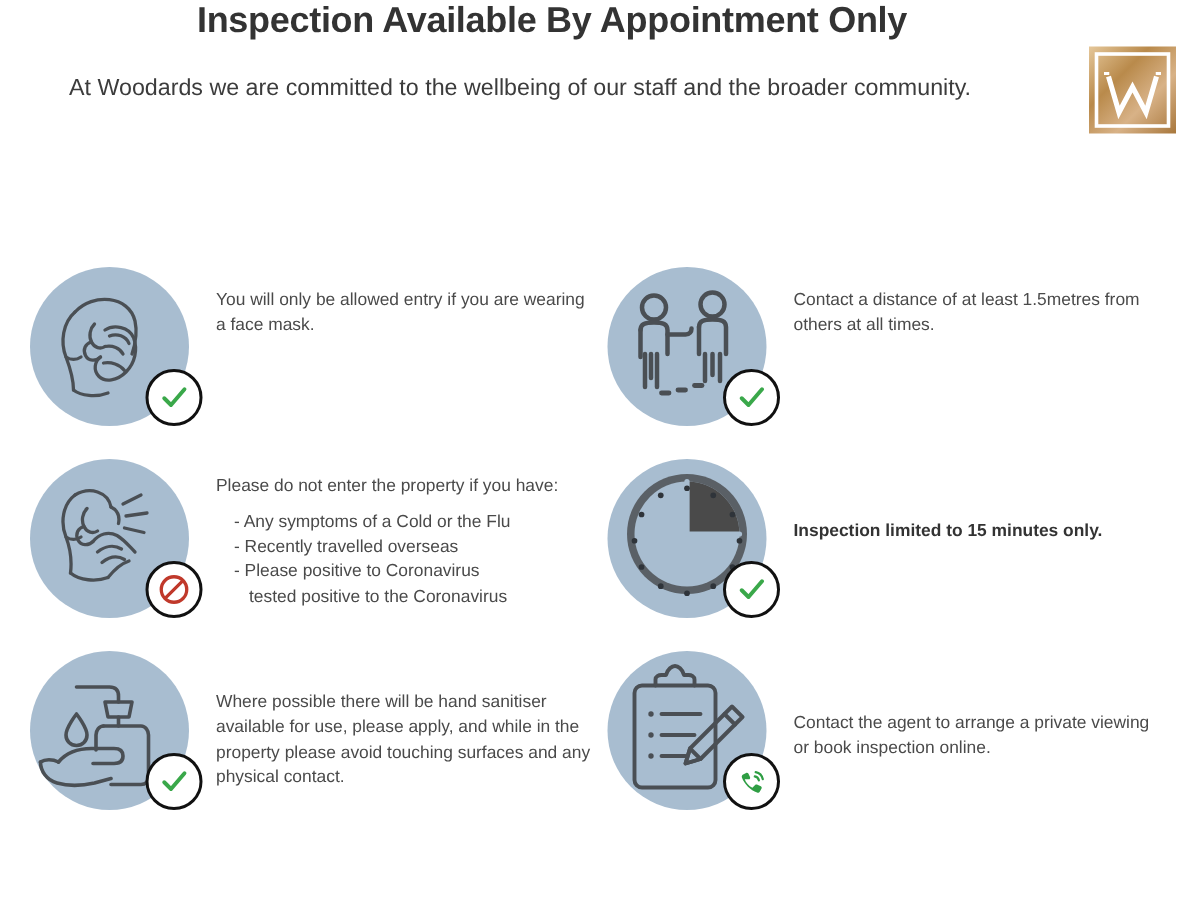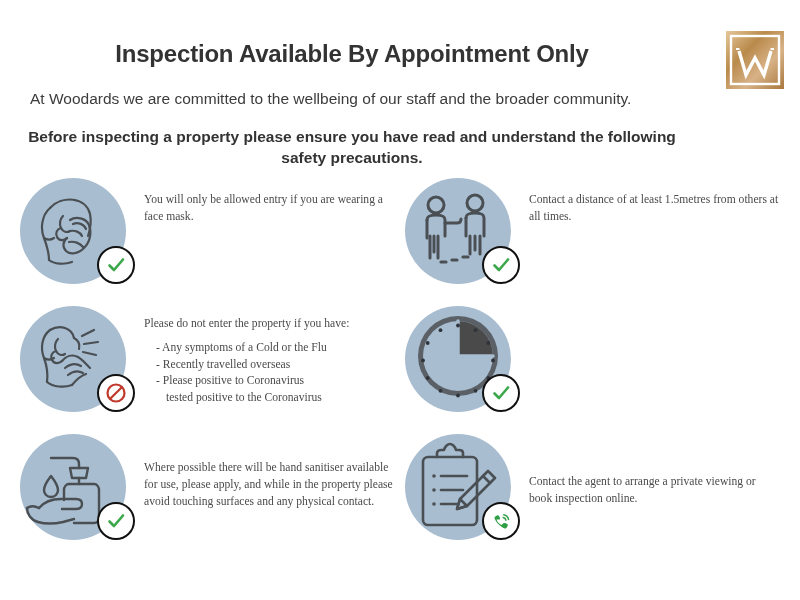--- a/index.html
+++ b/index.html
@@ -17,24 +17,23 @@
     width: 800px;
     height: 600px;
     background: #ffffff;
     overflow: hidden;
     box-sizing: border-box;
   }
 
   
   .header {
     position: absolute;
-    left: 0;
+    left: 16px;
     top: 0;
     width: 704px;
-    padding-top: 40px;
     box-sizing: border-box;
   }
   .title {
     text-align: center;
     font-size: 24px;
     font-weight: bold;
     color: #333333;
     letter-spacing: -0.2px;
     margin: 0 0 0 0;
     padding: 0 60px;
@@ -125,21 +124,20 @@
   }
   .badge svg { display: block; }
 
   .caption {
     font-size: 11.6px;
     line-height: 1.45;
     color: #4a4a4a;
     padding-left: 18px;
     padding-top: 26px;
     max-width: 250px;
-    font-family: Liberation Serif, serif;
   }
   .caption.bold {
     font-weight: bold;
     color: #333333;
   }
   .caption.tight { padding-top: 14px; }
   .caption.mid   { padding-top: 40px; }
   .caption.list  { padding-top: 10px; }
 
   .caption p { margin: 0; }
@@ -159,21 +157,20 @@
   }
 </style>
 </head>
 <body>
 
 <div id="poster">
 
   <div class="header">
     <h1 class="title">Inspection Available By Appointment Only</h1>
     <p class="subtitle">At Woodards we are committed to the wellbeing of our staff and the broader community.</p>
-    <p class="lead">Before inspecting a property please ensure you have read and understand the following safety precautions.</p>
   </div>
 
   <div class="logo">
     <svg width="62" height="62" viewBox="0 0 62 62">
       <defs>
         <linearGradient id="goldgrad" x1="0" y1="0" x2="1" y2="1">
           <stop offset="0%" stop-color="#e5c79a"></stop>
           <stop offset="35%" stop-color="#b98a4b"></stop>
           <stop offset="65%" stop-color="#d8b287"></stop>
           <stop offset="100%" stop-color="#a8773c"></stop>
@@ -327,20 +324,23 @@
               <circle cx="22.7" cy="37" r="1.9"></circle>
               <circle cx="35.5" cy="24.2" r="1.9"></circle>
             </g>
           </svg>
           <div class="badge">
             <svg width="22" height="22" viewBox="0 0 22 22">
               <path d="M4.5 11.5 L9 16 L18 5.5" fill="none" stroke="#3aa84a" stroke-width="2.6" stroke-linecap="round" stroke-linejoin="round"></path>
             </svg>
           </div>
         </div>
+        <div class="caption bold mid">
+          <p>Inspection limited to 15 minutes only.</p>
+        </div>
       </div>
     </div>
 
     <div class="row">
 
       <div class="cell left">
         <div class="iconwrap">
           <div class="circle"></div>
           <svg class="glyph" viewBox="0 0 106 106">
             <g fill="none" stroke="#4a4f54" stroke-width="2.4" stroke-linecap="round" stroke-linejoin="round">

